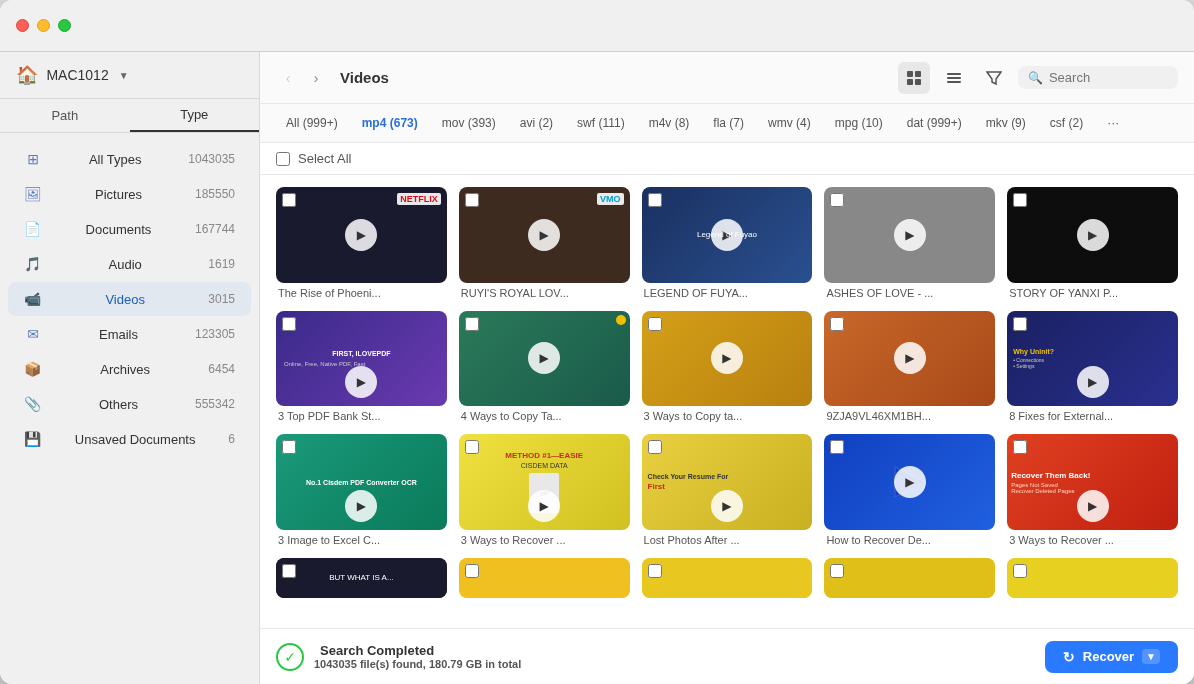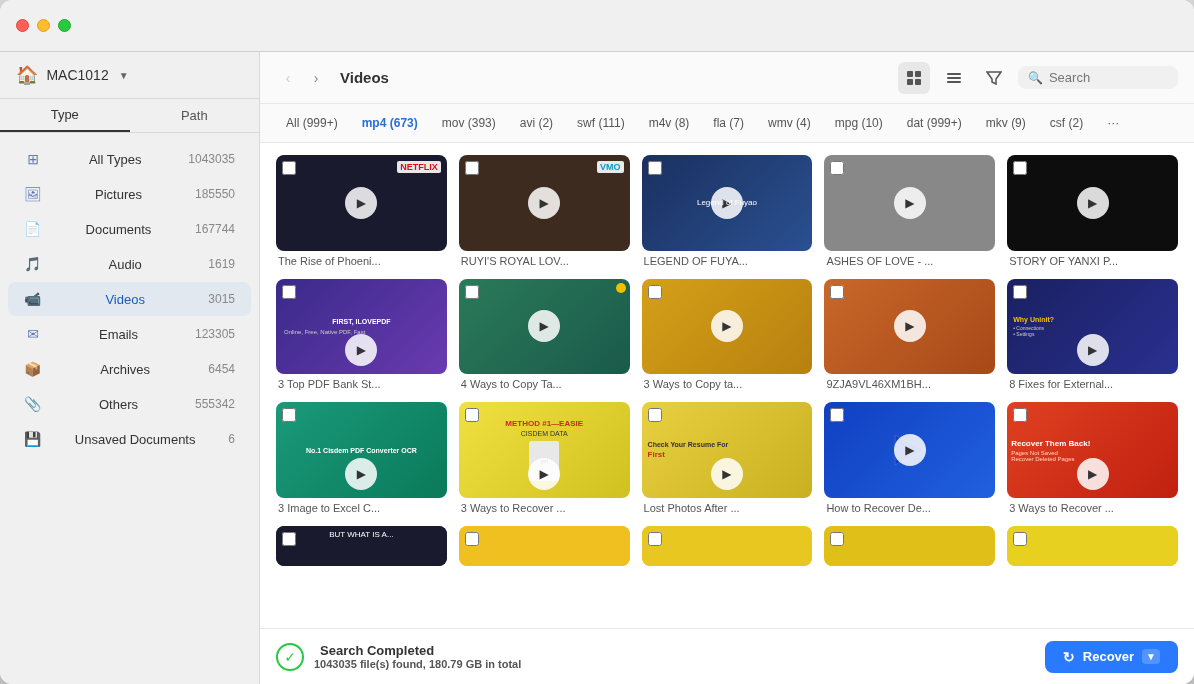--- a/index.html
+++ b/index.html
@@ -401,22 +401,22 @@
 
   <div class="main-content">
 
     <div class="sidebar">
       <div class="sidebar-device">
         <span class="sidebar-device-icon">🏠</span>
         <span class="sidebar-device-name">MAC1012</span>
         <span class="sidebar-device-arrow">▼</span>
       </div>
       <div class="sidebar-tabs">
+        <button class="sidebar-tab">Path</button>
         <button class="sidebar-tab active">Type</button>
-        <button class="sidebar-tab">Path</button>
       </div>
       <div class="sidebar-items">
 
         <div class="sidebar-item">
           <span class="sidebar-item-icon">⊞</span>
           <span class="sidebar-item-label">All Types</span>
           <span class="sidebar-item-count">1043035</span>
         </div>
 
         <div class="sidebar-item">
@@ -514,20 +514,24 @@
         <button class="filter-tab">m4v (8)</button>
         <button class="filter-tab">fla (7)</button>
         <button class="filter-tab">wmv (4)</button>
         <button class="filter-tab">mpg (10)</button>
         <button class="filter-tab">dat (999+)</button>
         <button class="filter-tab">mkv (9)</button>
         <button class="filter-tab">csf (2)</button>
         <button class="filter-tab">···</button>
       </div>
 
+      <div class="select-all-row">
+        <input type="checkbox" style="">
+        <span class="select-all-label">Select All</span>
+      </div>
 
       <div class="video-grid">
 
         <div class="video-card">
           <div class="video-thumb thumb-dark">
             <div class="video-thumb-bg">
               <div class="play-btn">▶</div>
             </div>
             <input type="checkbox" class="video-checkbox" style="">
             <span class="thumb-label">NETFLIX</span>
@@ -694,21 +698,21 @@
             <div style="position:absolute;bottom:8px;left:50%;transform:translateX(-50%);">
               <div class="play-btn">▶</div>
             </div>
             <input type="checkbox" class="video-checkbox" style="">
           </div>
           <span class="video-label">3 Ways to Recover ...</span>
         </div>
 
         <div class="video-card">
           <div class="video-thumb" style="background:#1a1a2e;height:40px;padding-top:0;">
-            <div style="width:100%;height:40px;background:#1a1a2e;border-radius:8px;display:flex;align-items:flex-start;justify-content:center;">
+            <div style="width:100%;height:40px;background:#1a1a2e;border-radius:8px;display:flex;align-items:center;justify-content:center;">
               <div style="color:#fff;font-size:8px;text-align:center;padding:4px;">BUT WHAT IS A...</div>
             </div>
             <input type="checkbox" class="video-checkbox" style="">
           </div>
         </div>
         <div class="video-card">
           <div class="video-thumb" style="background:#f0c020;height:40px;padding-top:0;">
             <div style="width:100%;height:40px;background:#f0c020;border-radius:8px;"></div>
             <input type="checkbox" class="video-checkbox" style="">
           </div>

